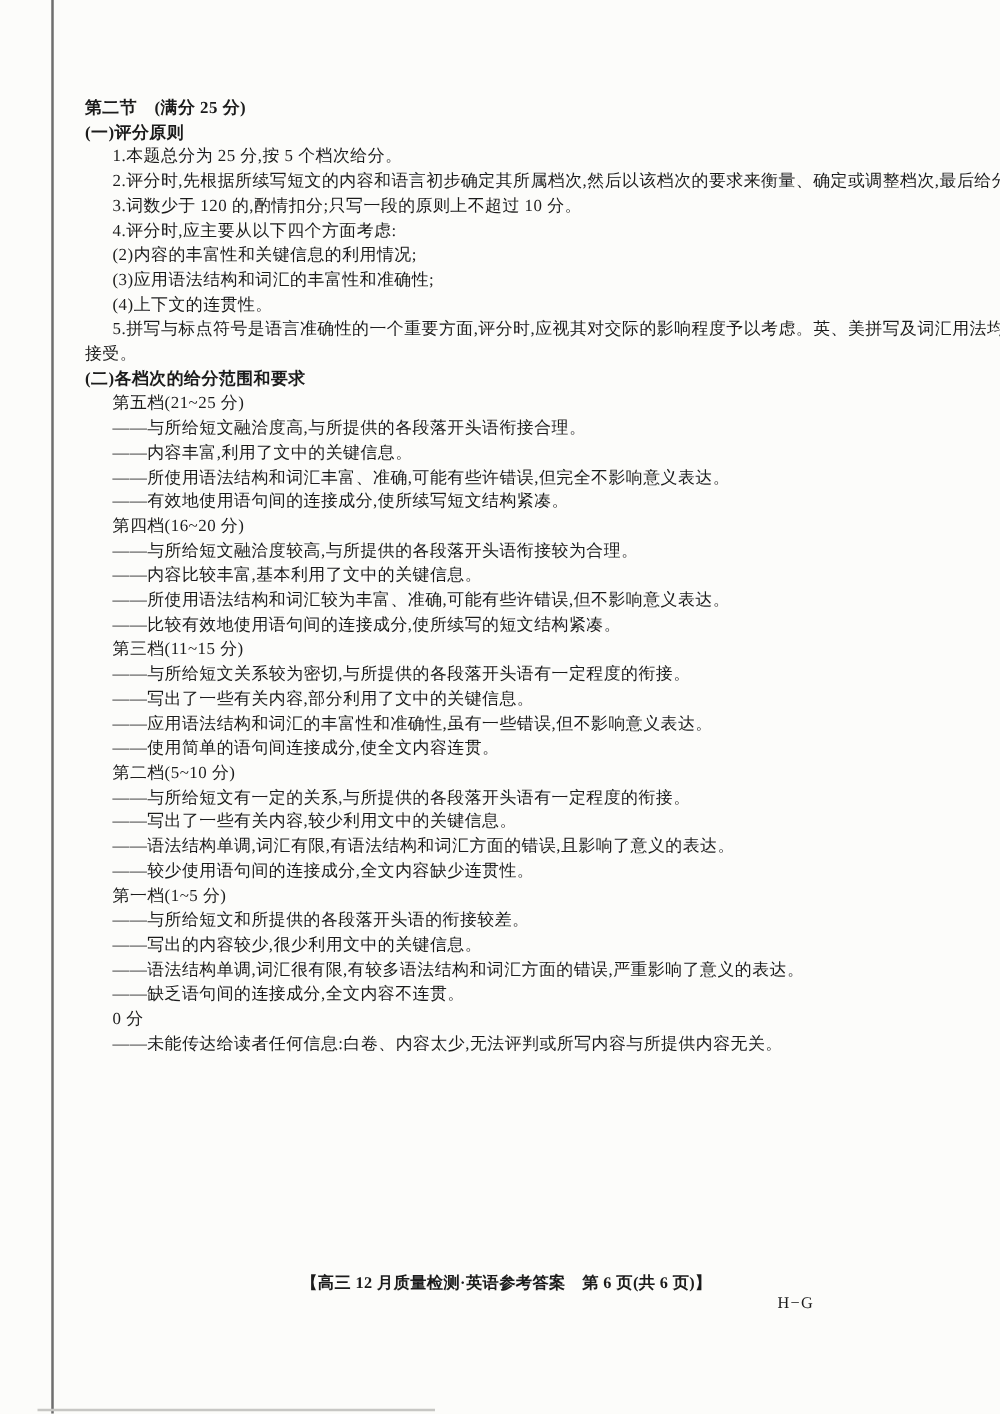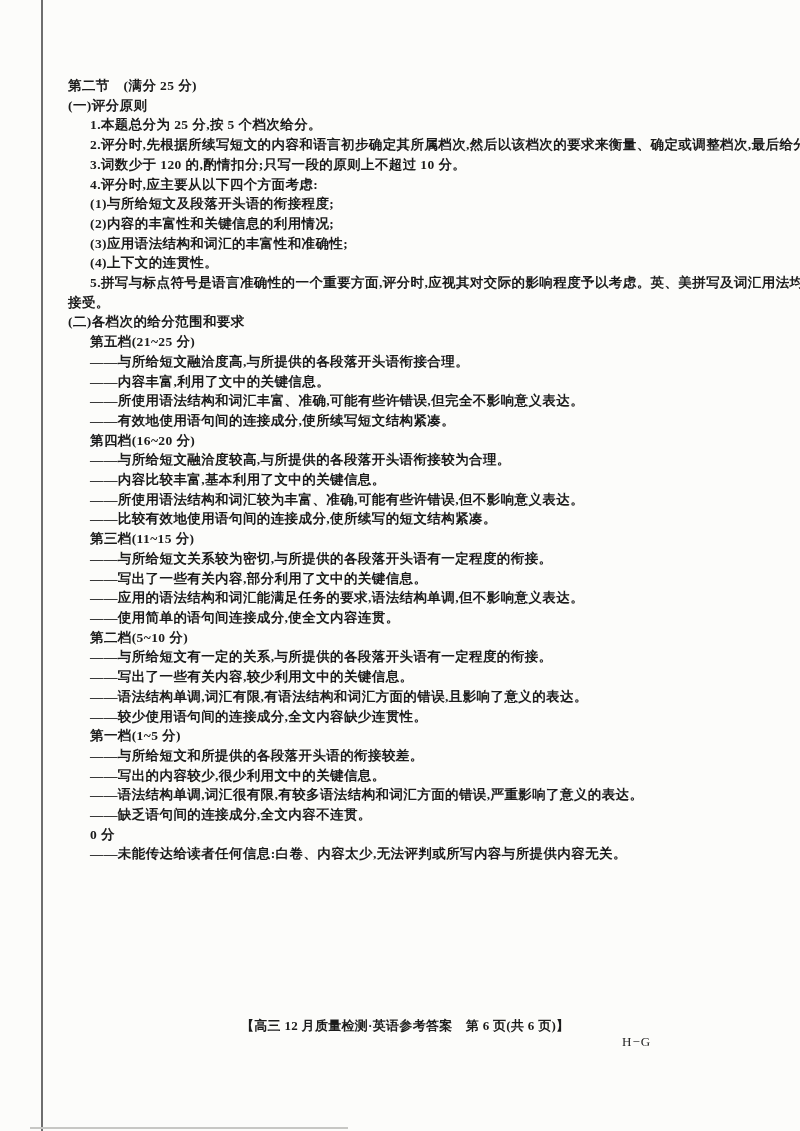--- a/index.html
+++ b/index.html
@@ -38,21 +38,21 @@
     left: 68px;
     top: 76px;
     width: 684px;
   }
   .line {
     margin: 0;
     font-size: 13.5px;
     line-height: 19.7px;
     letter-spacing: 0.4px;
     white-space: nowrap;
-    font-weight: 700; 
+    font-weight: 400; 
   }
   .line.heading { font-weight: 800; }
   .line.indent { padding-left: 22px; }
   .line.flush { padding-left: 0; }
   .footer {
     position: absolute;
     top: 1018px;
     left: 0;
     width: 642px;
     height: 20px;
@@ -89,21 +89,20 @@
       <p class="line heading">(一)评分原则</p>
 
       <p class="line indent">1.本题总分为 25 分,按 5 个档次给分。</p>
 
       <p class="line indent">2.评分时,先根据所续写短文的内容和语言初步确定其所属档次,然后以该档次的要求来衡量、确定或调整档次,最后给分。</p>
 
       <p class="line indent">3.词数少于 120 的,酌情扣分;只写一段的原则上不超过 10 分。</p>
 
       <p class="line indent">4.评分时,应主要从以下四个方面考虑:</p>
 
-      <p class="line indent">(1)与所给短文及段落开头语的衔接程度;</p>
 
       <p class="line indent">(2)内容的丰富性和关键信息的利用情况;</p>
 
       <p class="line indent">(3)应用语法结构和词汇的丰富性和准确性;</p>
 
       <p class="line indent">(4)上下文的连贯性。</p>
 
       <p class="line indent">5.拼写与标点符号是语言准确性的一个重要方面,评分时,应视其对交际的影响程度予以考虑。英、美拼写及词汇用法均可</p>
 
       <p class="line flush">接受。</p>
@@ -130,21 +129,21 @@
       <p class="line indent">——所使用语法结构和词汇较为丰富、准确,可能有些许错误,但不影响意义表达。</p>
 
       <p class="line indent">——比较有效地使用语句间的连接成分,使所续写的短文结构紧凑。</p>
 
       <p class="line indent">第三档(11~15 分)</p>
 
       <p class="line indent">——与所给短文关系较为密切,与所提供的各段落开头语有一定程度的衔接。</p>
 
       <p class="line indent">——写出了一些有关内容,部分利用了文中的关键信息。</p>
 
-      <p class="line indent">——应用的语法结构和词汇能满足任务的要求,语法结构单调,但不影响意义表达。</p>
+      <p class="line indent">——应用语法结构和词汇的丰富性和准确性,虽有一些错误,但不影响意义表达。</p>
 
       <p class="line indent">——使用简单的语句间连接成分,使全文内容连贯。</p>
 
       <p class="line indent">第二档(5~10 分)</p>
 
       <p class="line indent">——与所给短文有一定的关系,与所提供的各段落开头语有一定程度的衔接。</p>
 
       <p class="line indent">——写出了一些有关内容,较少利用文中的关键信息。</p>
 
       <p class="line indent">——语法结构单调,词汇有限,有语法结构和词汇方面的错误,且影响了意义的表达。</p>

